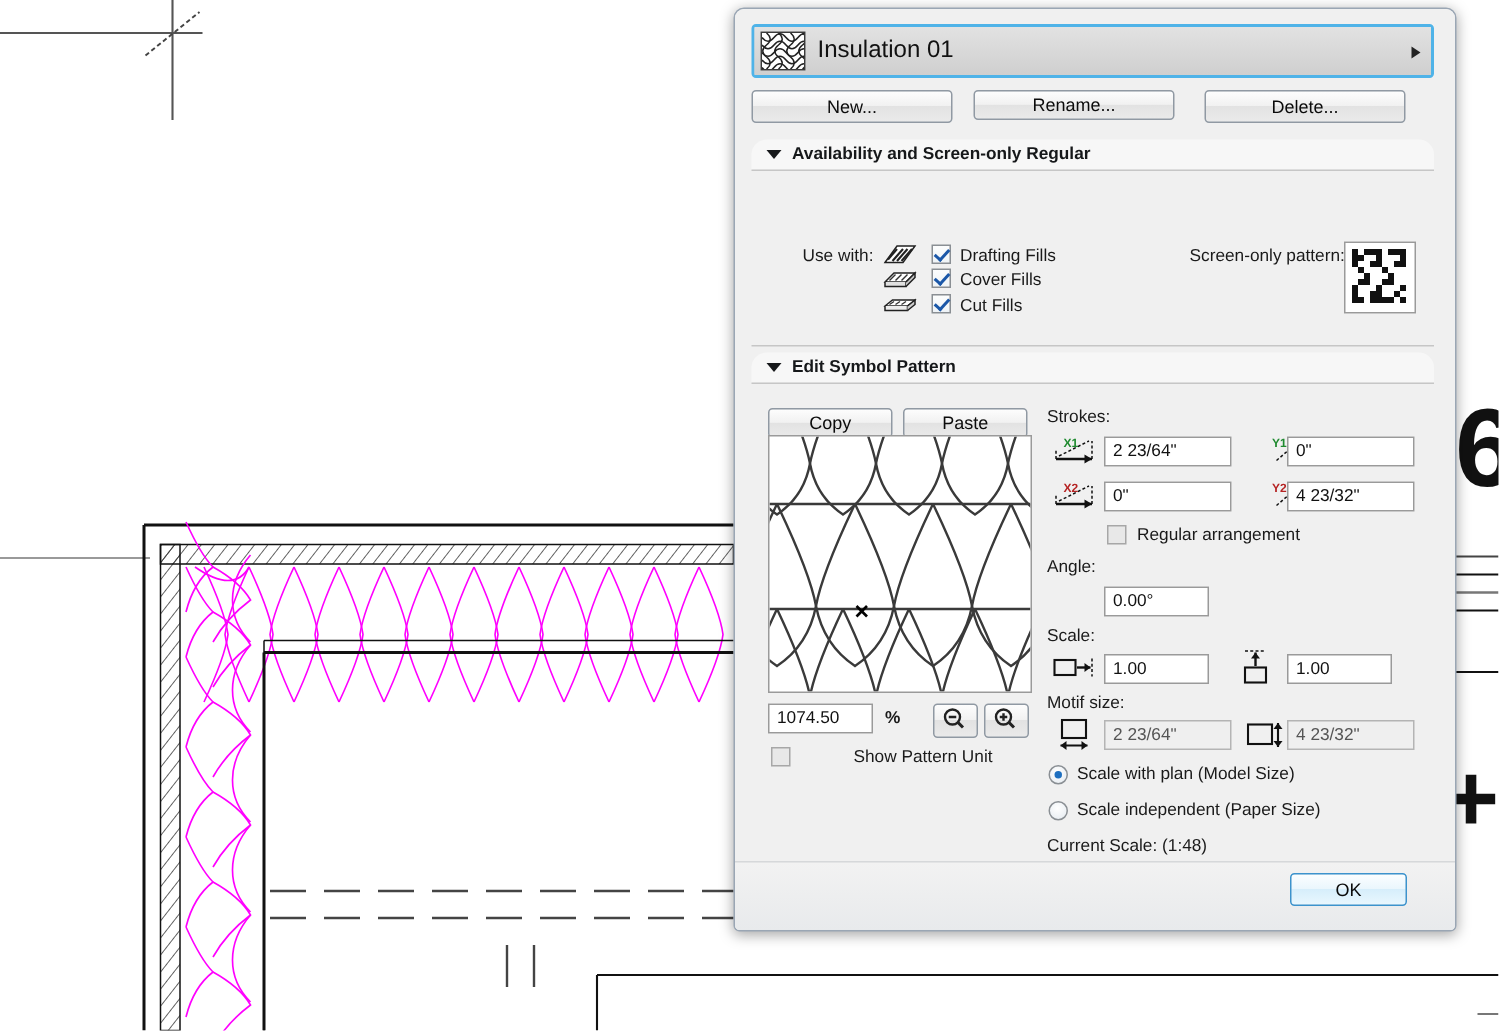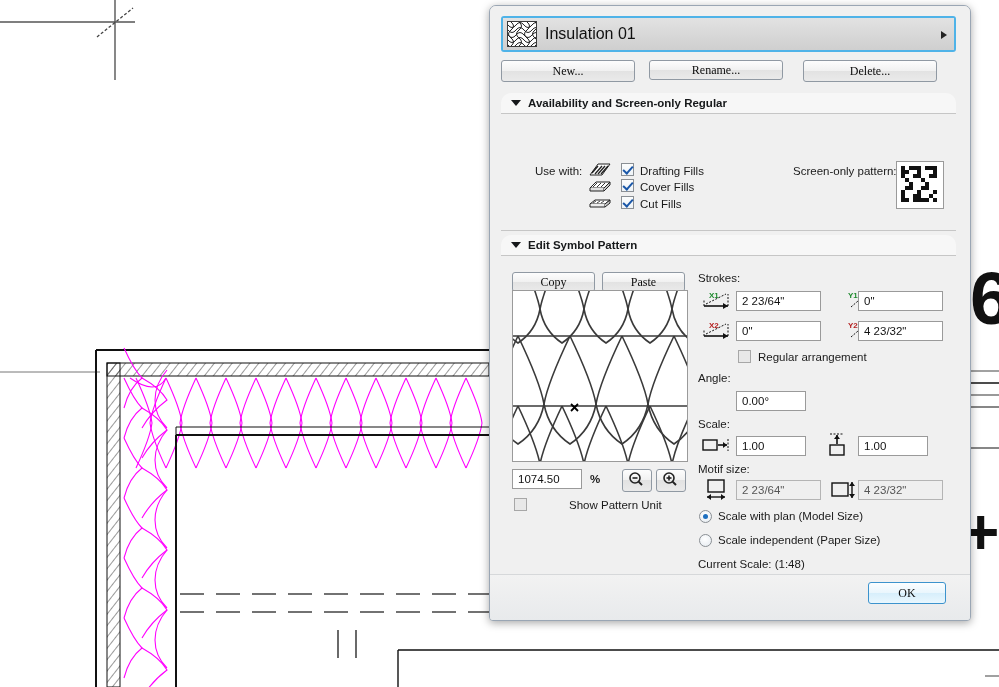--- a/index.html
+++ b/index.html
@@ -87,21 +87,20 @@
     border-top:4px solid transparent;border-bottom:4px solid transparent;
     border-left:6px solid #222;
   }
 
   
   .btn{
     border:1px solid #9099a3;border-radius:3px;
     background:linear-gradient(to bottom,#fdfdfd 0%,#f1f1f1 48%,#e2e2e2 49%,#eaeaea 100%);
     font-size:12px;color:#0b0b0b;display:flex;align-items:center;justify-content:center;
     box-sizing:border-box;
-    font-family:Liberation Serif, serif;
   }
   #btn-new{position:absolute;left:11px;top:54px;width:134px;height:22px;}
   #btn-rename{position:absolute;left:159px;top:54px;width:134px;height:20px;}
   #btn-delete{position:absolute;left:313px;top:54px;width:134px;height:22px;}
 
   
   .group-head{
     position:absolute;left:11px;width:455px;height:20px;
     background:#f7f7f7;border-radius:10px 10px 0 0;
     display:flex;align-items:center;box-sizing:border-box;
@@ -158,21 +157,21 @@
   }
 
   
   #footer{
     position:absolute;left:0;bottom:0;width:480px;height:45px;
     background:linear-gradient(to bottom,#f2f2f2,#e8eaec);
     border-top:1px solid #d6d8da;
   }
   #btn-cancel{position:absolute;left:293px;top:24px;width:81px;height:22px;margin-top:36px;}
   #btn-ok{
-    position:absolute;left:378px;top:7px;width:78px;height:22px;
+    position:absolute;left:370px;top:7px;width:78px;height:22px;
     border:1px solid #3c93cd;
     background:linear-gradient(to bottom,#fbfeff 0%,#eaf6fd 48%,#d6eefb 49%,#e9f7fe 100%);
   }
 
   .marktext{
     position:absolute;font-family:"Liberation Sans", sans-serif;
     color:#111;font-weight:bold;
   }
 </style>
 </head>

